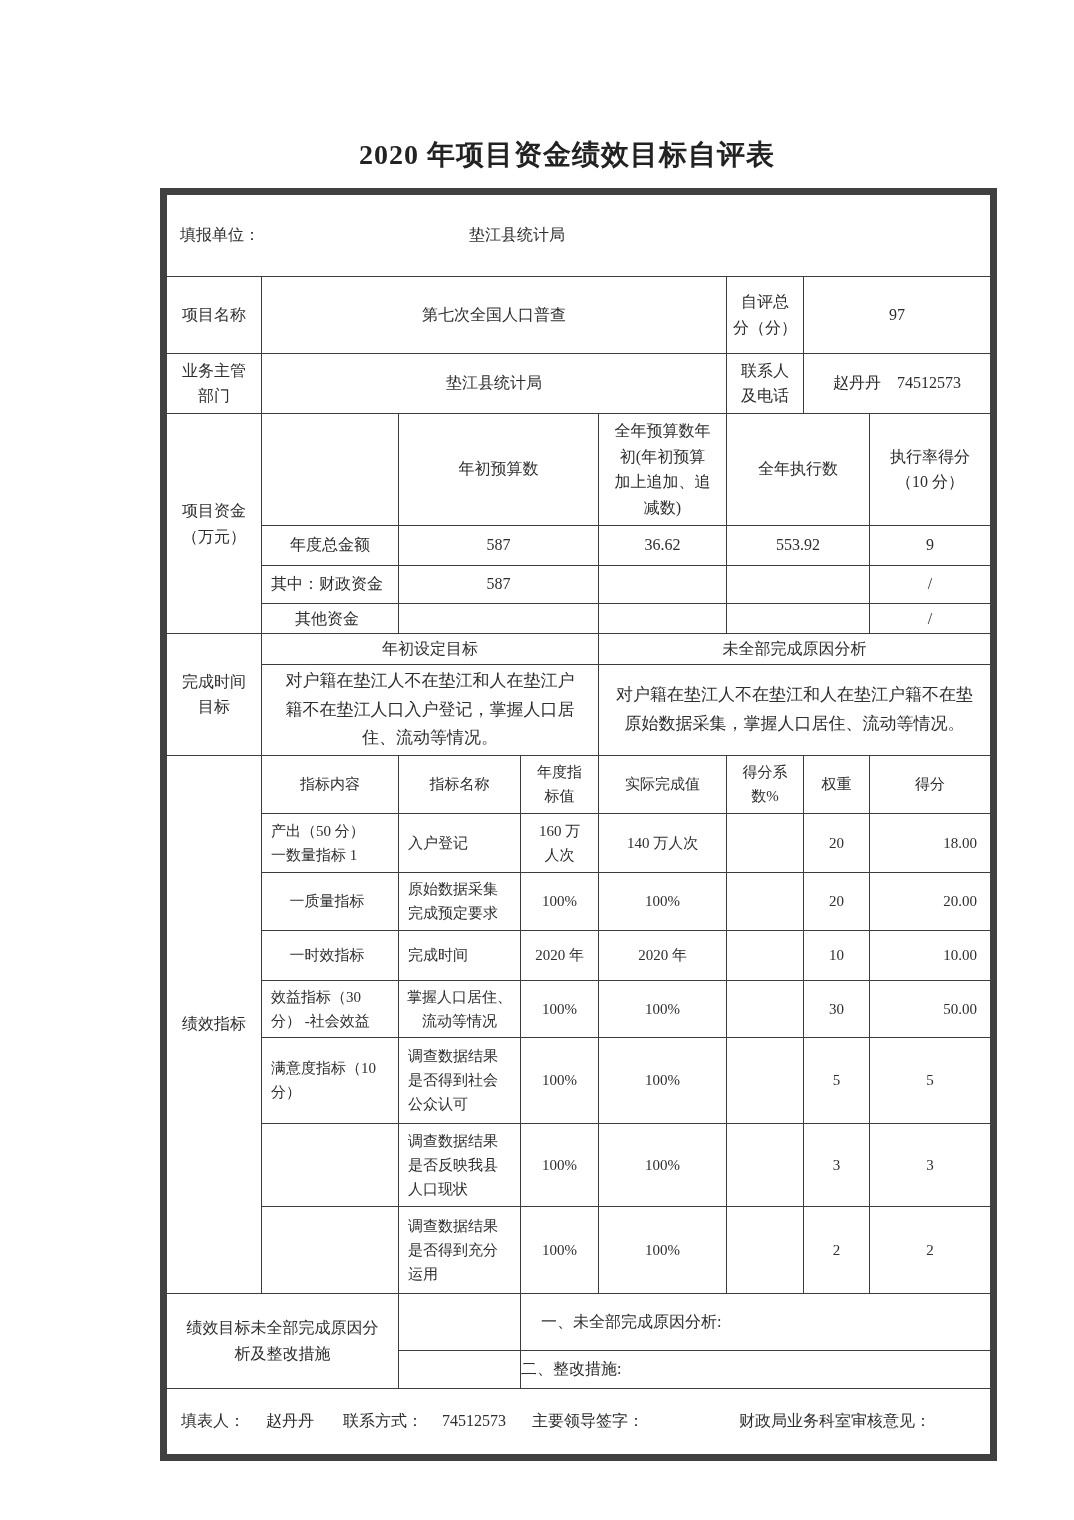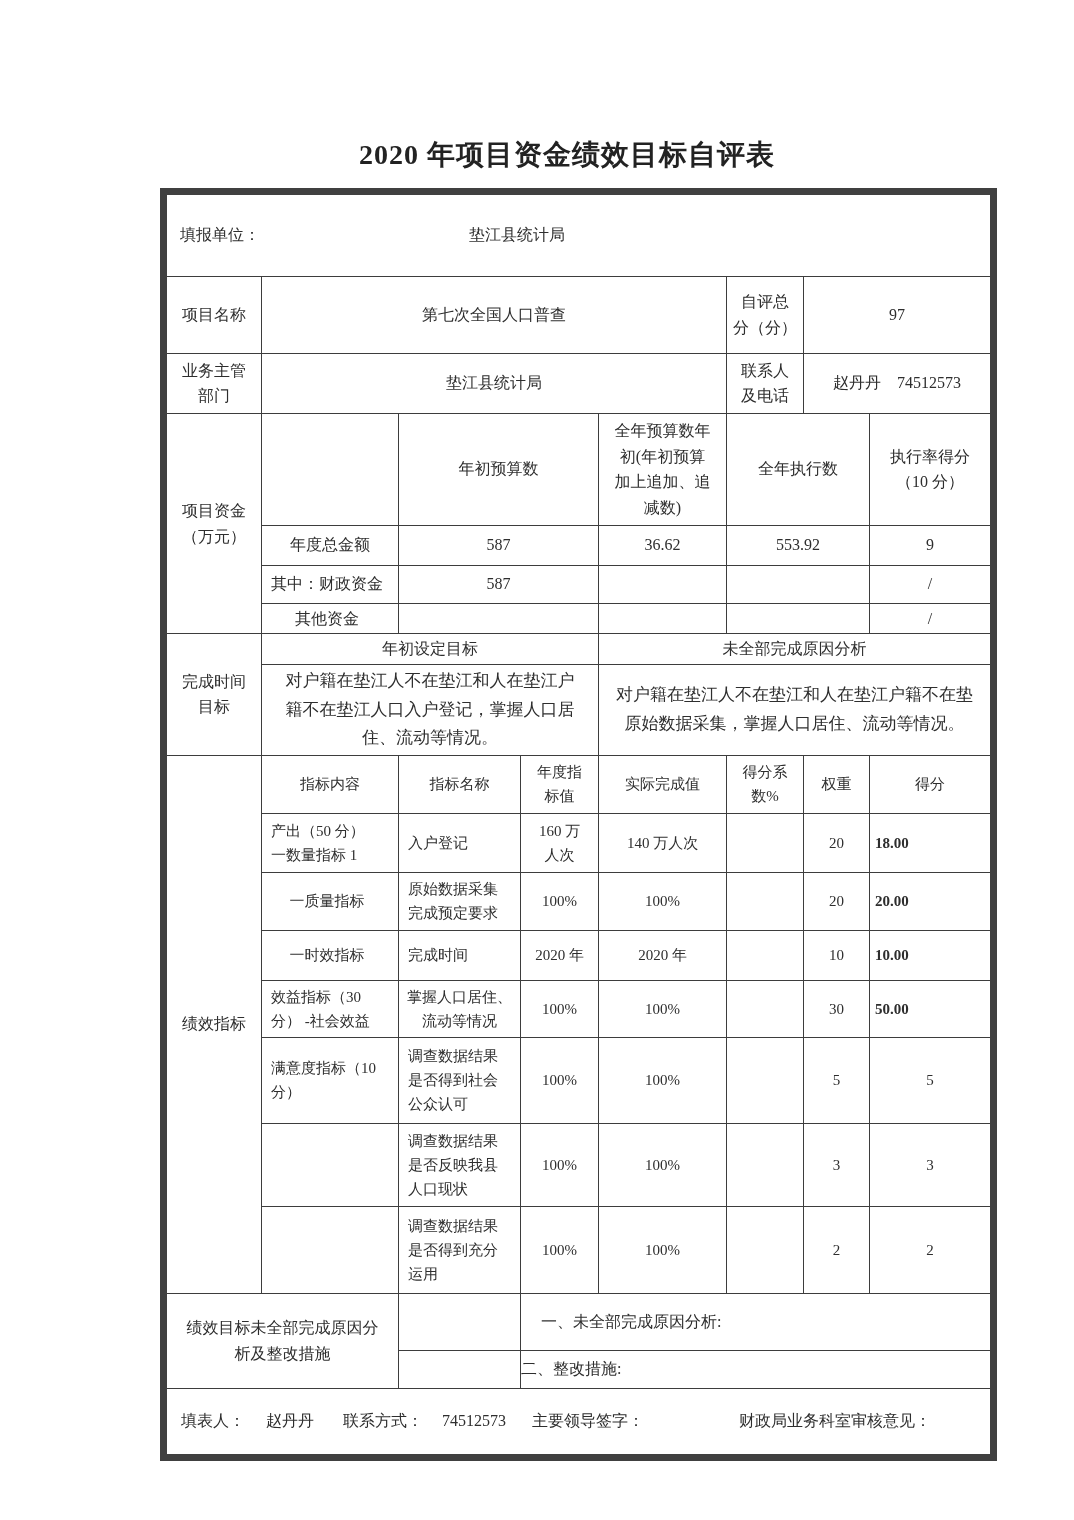--- a/index.html
+++ b/index.html
@@ -20,21 +20,21 @@
     border:7px solid #404040;
   }
   td {
     border:1px solid #3d3d3d;
     font-size:16px; text-align:center; vertical-align:middle;
     padding:2px 5px; white-space:pre-line; line-height:1.6;
     overflow:hidden; word-break:break-all;
   }
   td.l { text-align:left; padding-left:9px; }
   td.r { text-align:center; padding-right:11px; }
-  td.score { text-align:left; padding-right:13px;font-weight:bold; }
+  td.score { text-align:right; padding-right:13px; }
   td.ind { font-size:15px; }
   td.goal { font-size:17px; line-height:1.68; }
   td.relcell { position:relative; }
   .report-unit-label { position:absolute; left:13px; top:50%; transform:translateY(-50%); white-space:nowrap; }
   .report-unit-value { position:absolute; left:350px; top:50%; transform:translate(-50%,-50%); white-space:nowrap; }
   td.footer-cell { text-align:left; padding-left:14px; white-space:nowrap; }
   .fp { display:inline-block; }
   .fp2 { margin-left:17px; }
   .fp3 { margin-left:25px; }
   .fp4 { margin-left:15px; }

